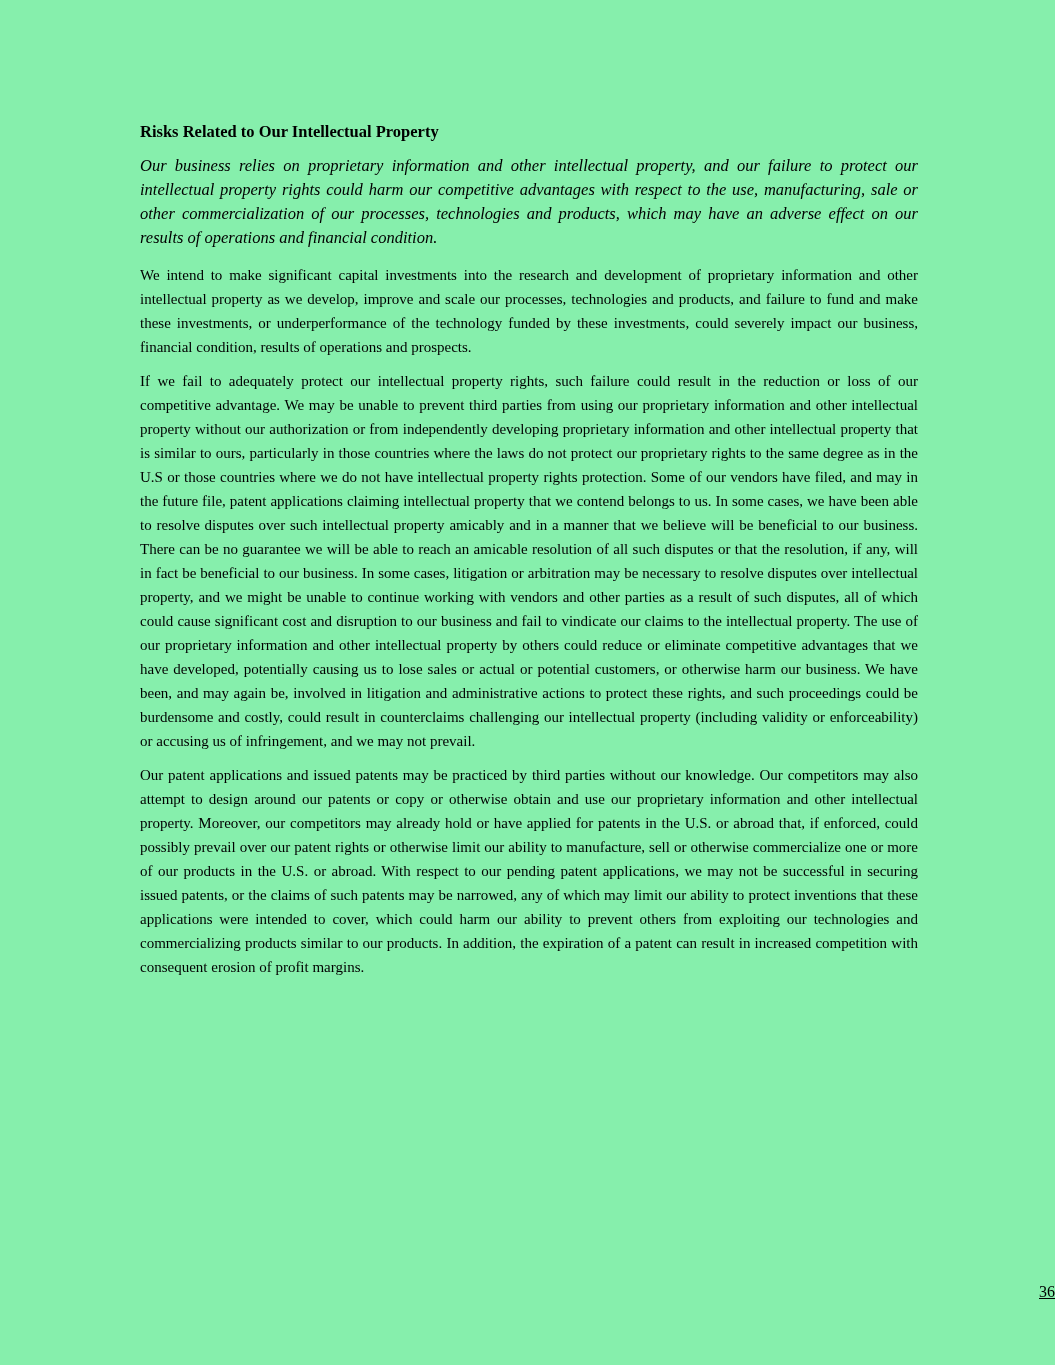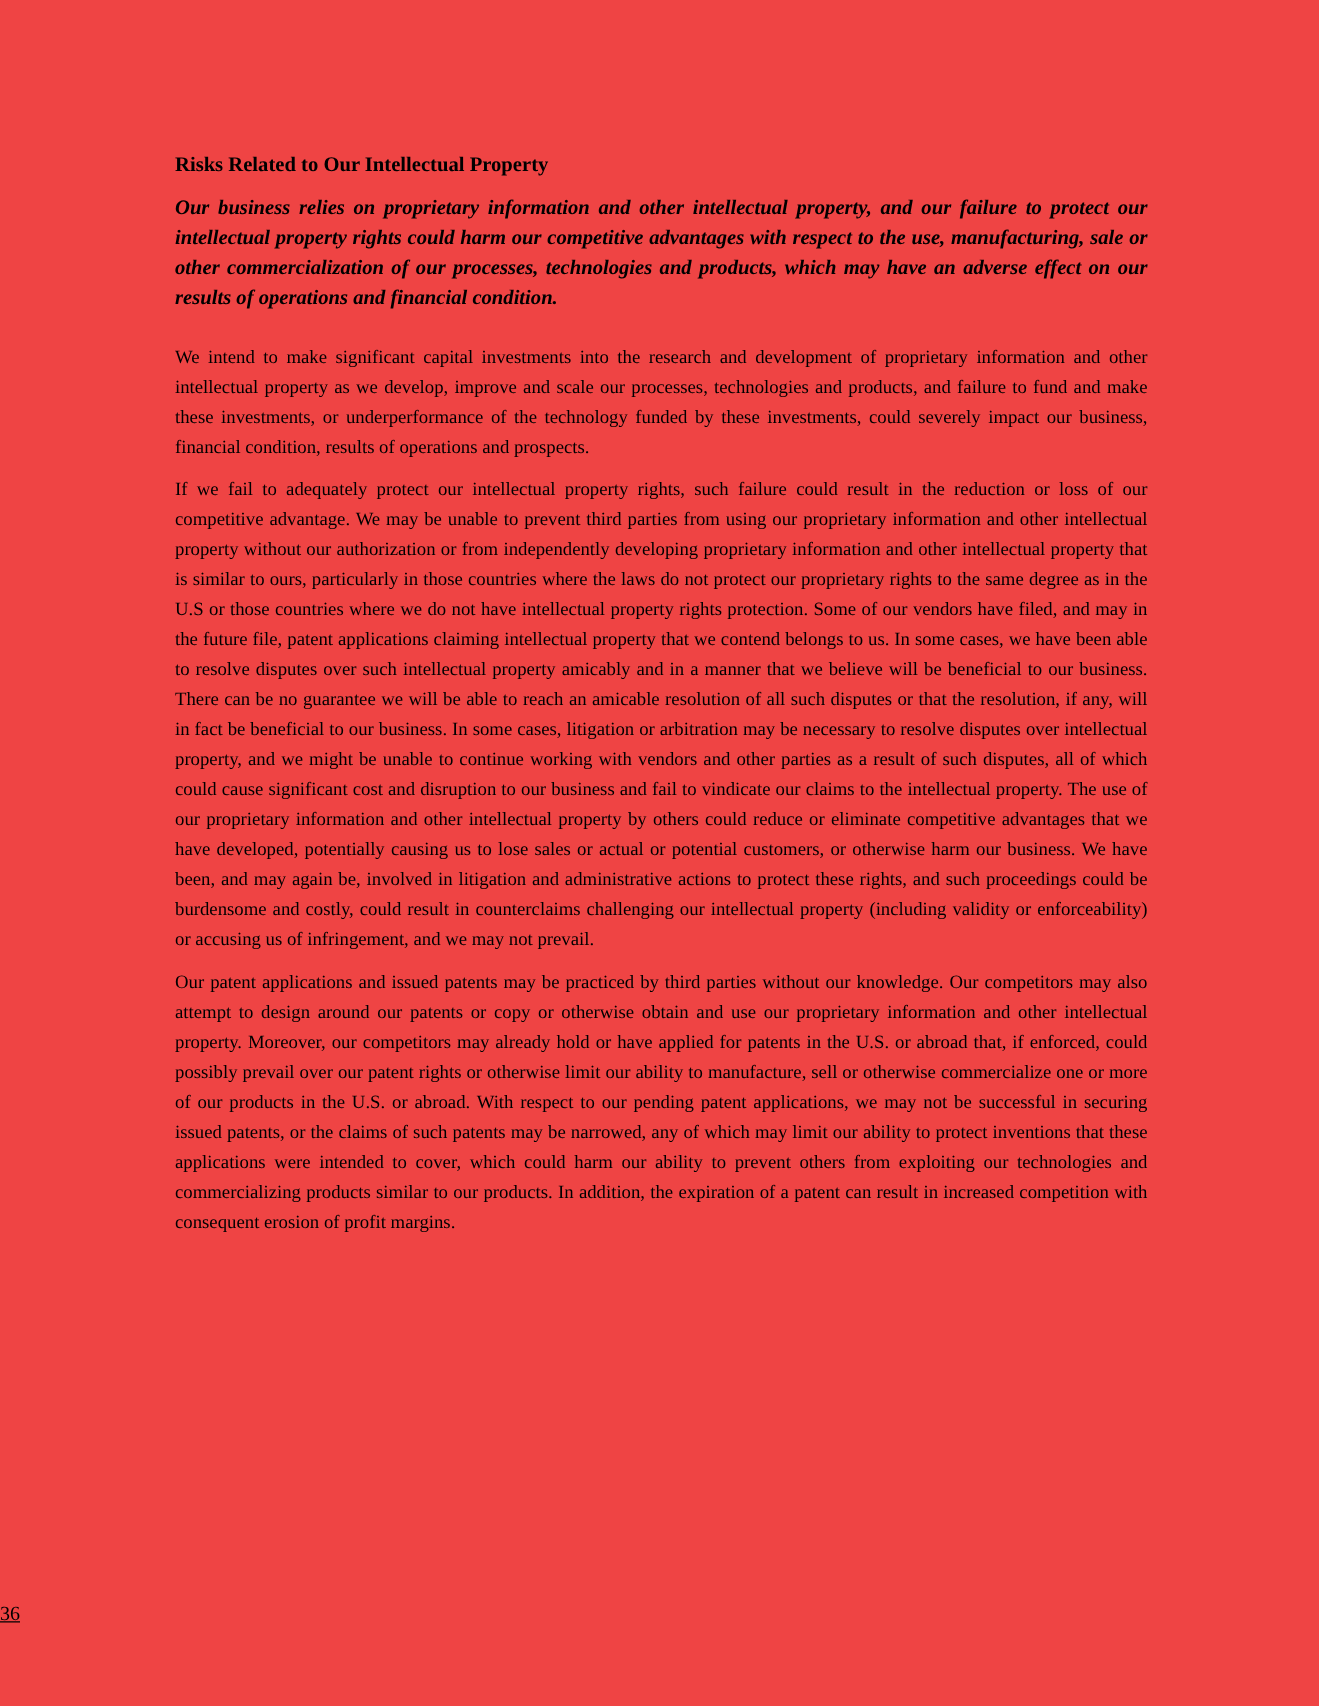--- a/index.html
+++ b/index.html
@@ -4,57 +4,57 @@
 <style>
   html, body {
     margin: 0;
     padding: 0;
     background: #ffffff;
   }
   .page {
     position: relative;
     width: 1055px;
     height: 1365px;
-    background: #ef4444;
+    background: #86efac;
     color: #000000;
     font-family: "Liberation Serif", serif;
     overflow: hidden;
   }
   .content {
     position: absolute;
     top: 120px;
     left: 140px;
     width: 778px;
   }
   .section-heading {
     font-size: 16.5px;
     line-height: 24px;
     font-weight: bold;
     margin: 0 0 10px 0;
   }
   .risk-statement {
     font-size: 16.5px;
     line-height: 24px;
-    font-weight: bold;
+    font-weight: normal;
     font-style: italic;
     text-align: justify;
-    margin: 0 0 24px 0;
+    margin: 0 0 13px 0;
   }
   .body-para {
     font-size: 15px;
     line-height: 24px;
     text-align: justify;
     margin: 0 0 10px 0;
   }
   .page-number {
     position: absolute;
     top: 1282px;
     left: 0;
     width: 100%;
-    text-align: left;
+    text-align: right;
     font-size: 16px;
     line-height: 20px;
     text-decoration: underline;
   }
 </style>
 </head>
 <body>
 
 <div class="page">
   <div class="content">

